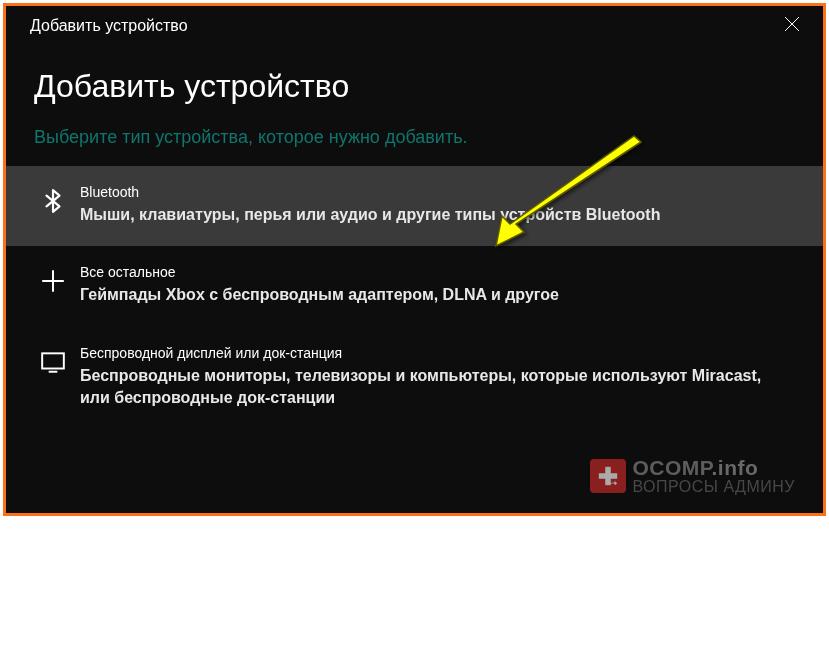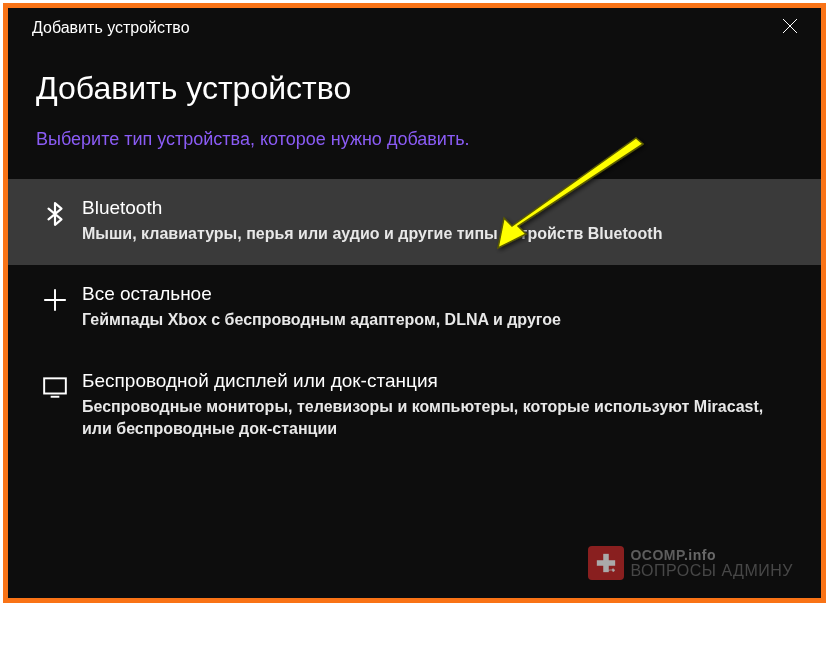--- a/index.html
+++ b/index.html
@@ -12,23 +12,23 @@
       background: #fff;
       width: 829px;
       height: 655px;
       position: relative;
     }
     .window {
       position: absolute;
       top: 3px;
       left: 3px;
       width: 823px;
-      height: 600px;
+      height: 513px;
       background: #0d0d0d;
-      border: 5px solid #f97316;
+      border: 3px solid #f97316;
       color: #fff;
       overflow: hidden;
     }
     .titlebar {
       display: flex;
       justify-content: space-between;
       align-items: center;
       height: 40px;
       padding: 0 18px 0 24px;
     }
@@ -52,22 +52,22 @@
       padding: 22px 28px 0 28px;
     }
     .page-title {
       font-size: 32px;
       font-weight: 400;
       color: #fff;
       margin-bottom: 22px;
     }
     .subtitle {
       font-size: 18px;
-      color: #8b5cf6;
-      margin-bottom: 29px;
+      color: #0f766e;
+      margin-bottom: 18px;
     }
     .device-list {
       margin-left: -28px;
       margin-right: -28px;
     }
     .device-item {
       display: flex;
       align-items: flex-start;
       padding: 18px 28px 20px 28px;
       cursor: pointer;
@@ -85,21 +85,21 @@
     }
     .device-icon svg {
       width: 26px;
       height: 26px;
     }
     .device-text {
       flex: 1;
       padding-left: 8px;
     }
     .device-title {
-      font-size: 19px;
+      font-size: 14px;
       font-weight: 400;
       color: #fff;
       margin-bottom: 4px;
     }
     .device-desc {
       font-size: 16px;
       font-weight: 600;
       color: #e8e8e8;
       line-height: 1.4;
     }
@@ -128,21 +128,21 @@
       margin-right: 6px;
     }
     .wm-badge svg {
       width: 22px;
       height: 22px;
     }
     .wm-text {
       line-height: 1;
     }
     .wm-top {
-      font-size: 14px;
+      font-size: 21px;
       font-weight: 700;
       color: #888;
       letter-spacing: 0.5px;
     }
     .wm-top .domain {
       color: #999;
       font-weight: 700;
     }
     .wm-bottom {
       font-size: 16px;

